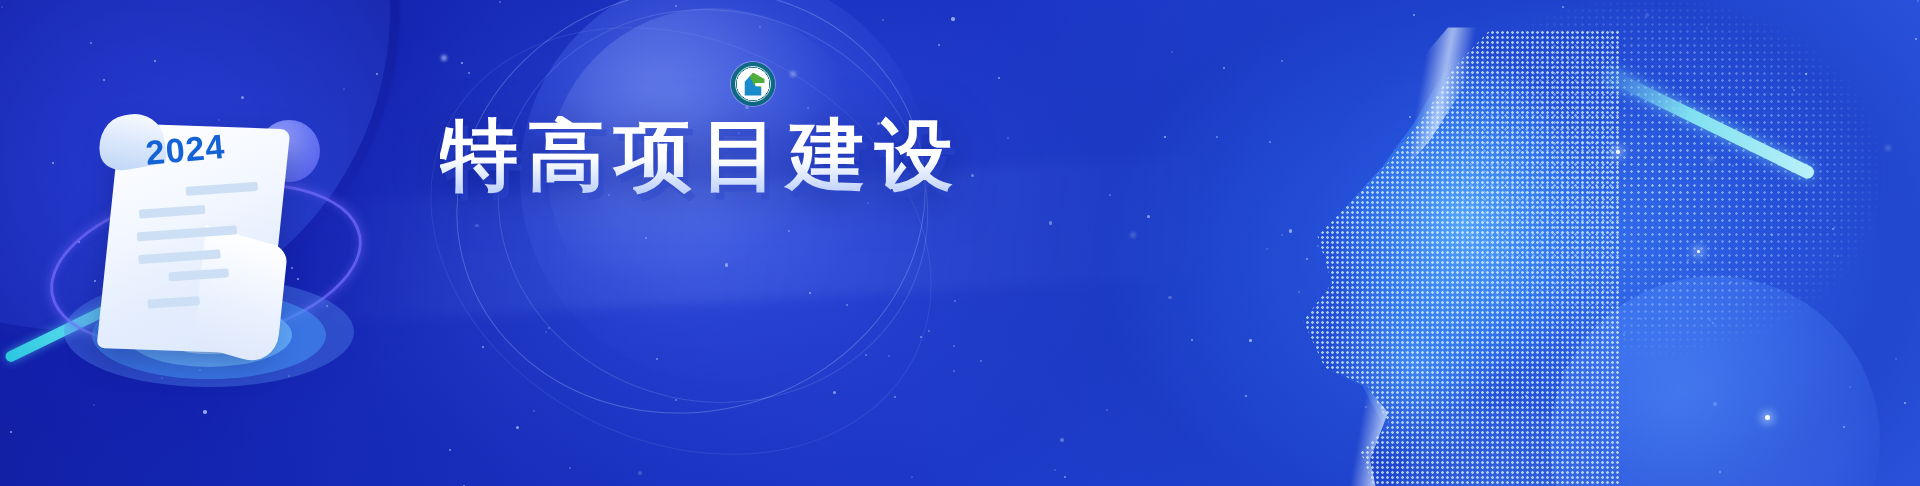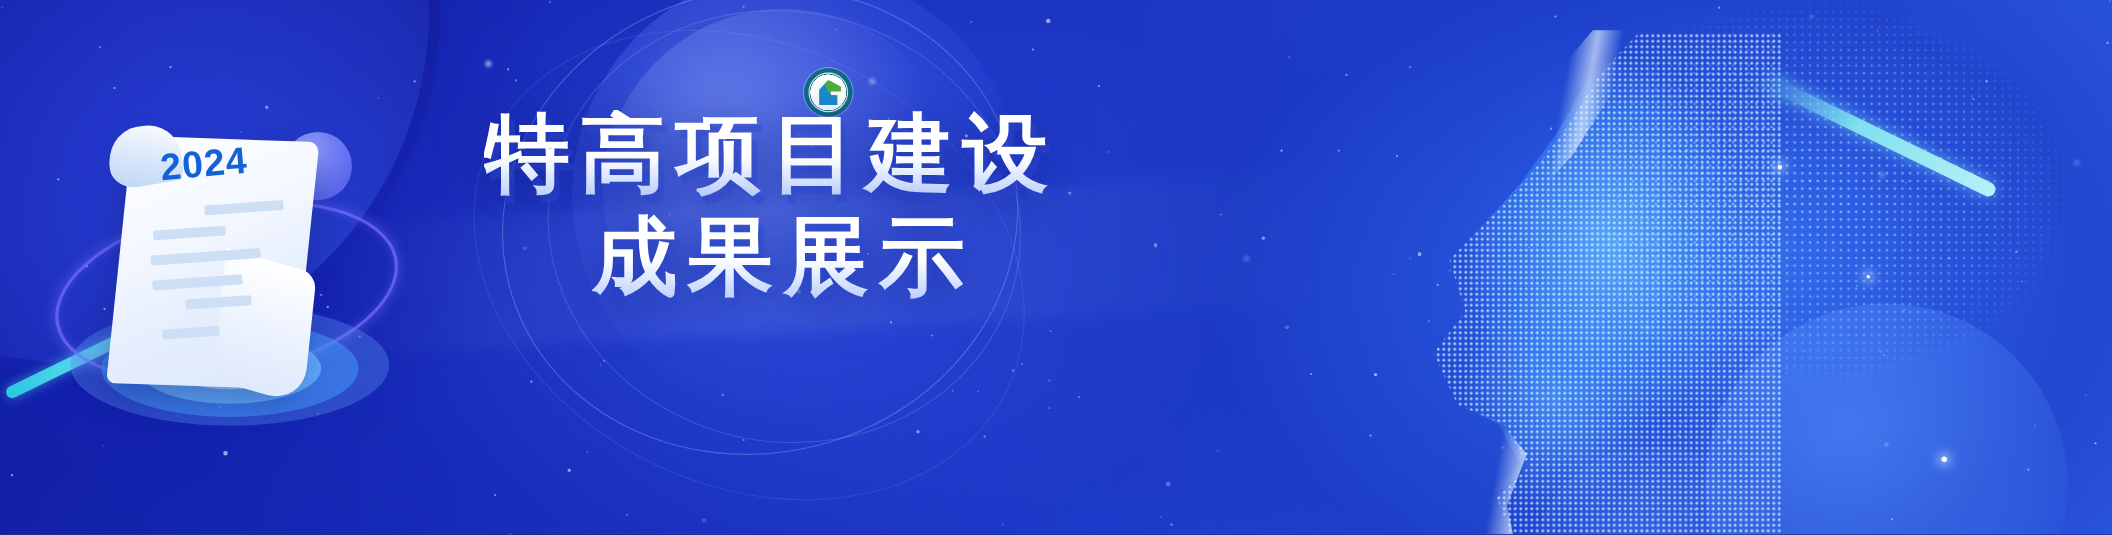--- a/index.html
+++ b/index.html
@@ -160,21 +160,21 @@
     position:relative;width:23px;height:23px;
     background:
       conic-gradient(from 215deg at 50% 50%, #1a8ccc 0deg, #1a8ccc 120deg, #4fae3c 120deg, #4fae3c 260deg, #1a8ccc 260deg);
     clip-path:polygon(50% 0%,100% 28%,100% 46%,60% 46%,60% 60%,86% 60%,86% 100%,14% 100%,14% 40%);
   }
   .brand-name{
     color:#ffffff;font-size:27px;font-weight:400;letter-spacing:2px;
     text-shadow:0 2px 10px rgba(10,25,110,.5);
   }
 
-  .headline{position:absolute;left:440px;top:100px;width:660px;}
+  .headline{position:absolute;left:440px;top:116px;width:660px;}
   .hl-line{
     font-size:78px;font-weight:800;letter-spacing:9px;line-height:1.02;white-space:nowrap;
     background:linear-gradient(180deg,#ffffff 0%,#ffffff 52%,#dfe9ff 74%,#b9cdfb 100%);
     -webkit-background-clip:text;background-clip:text;color:transparent;
     filter:drop-shadow(5px 7px 0 rgba(45,70,205,.45)) drop-shadow(0 6px 22px rgba(10,25,120,.55));
   }
   .hl-2{margin-top:14px;margin-left:98px;}
 </style>
 </head>
 <body>
@@ -380,17 +380,16 @@
 
   <div class="content">
     <div class="brand">
       <div class="emblem">
         <div class="emblem-mark"></div>
       </div>
     </div>
 
     <div class="headline">
       <div class="hl-line hl-1">特高项目建设</div>
-      <div class="hl-line hl-2">成果展示</div>
     </div>
   </div>
 
 </div>
 
 </body></html>

